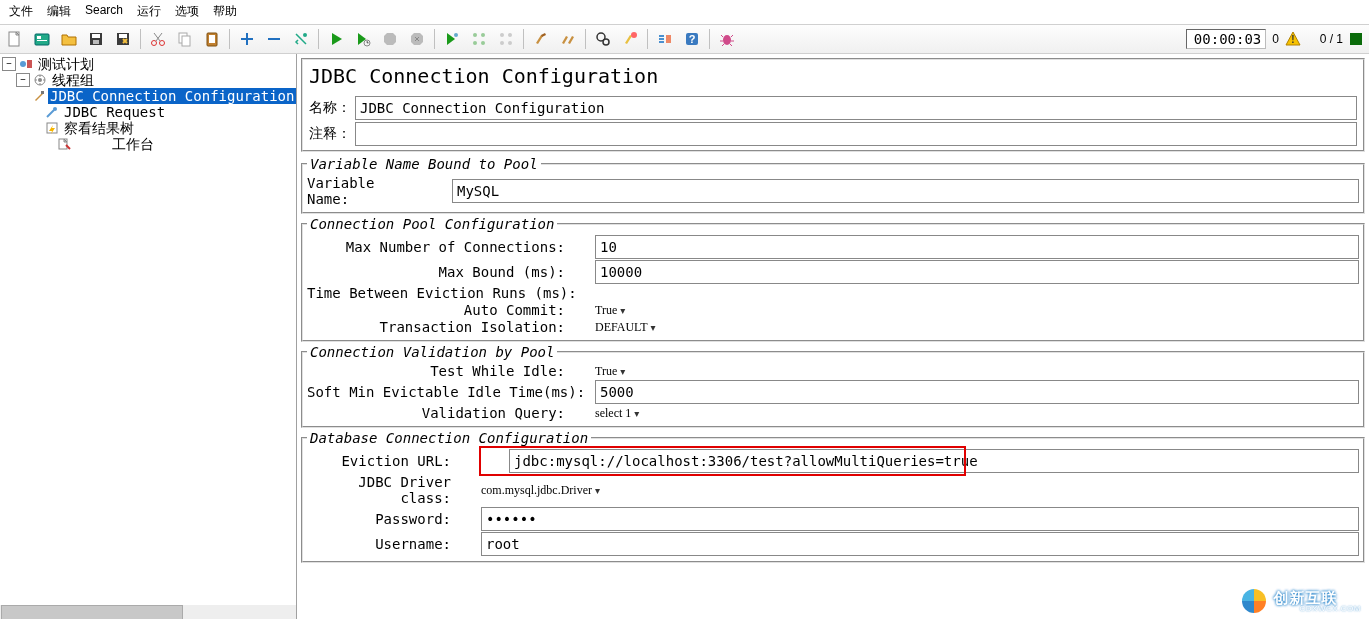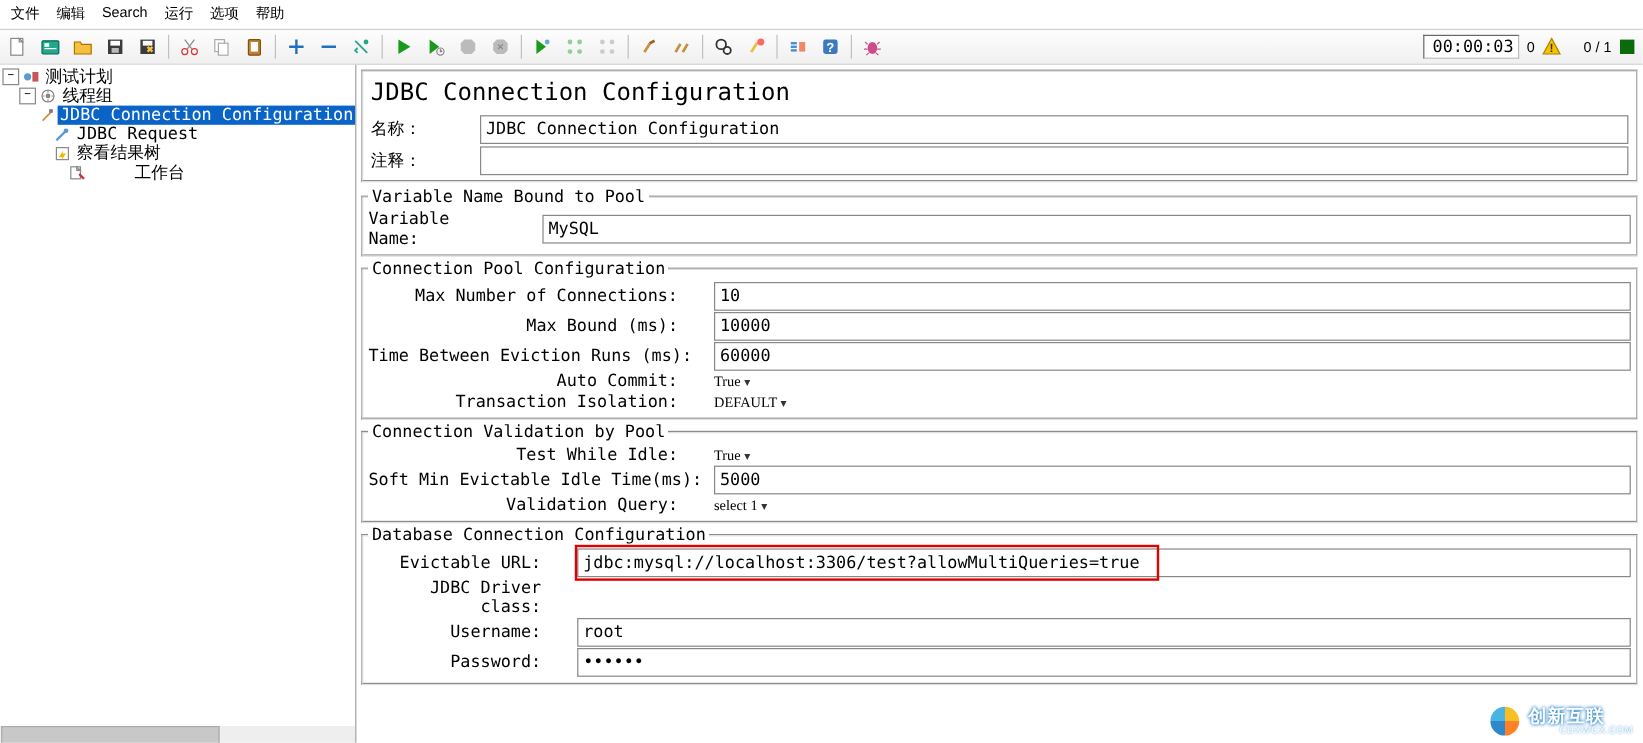--- a/index.html
+++ b/index.html
@@ -44,31 +44,31 @@
   .tree-indent1 { padding-left: 14px; }
   .tree-indent2 { padding-left: 28px; }
   .hscroll { position: absolute; bottom: 0; left: 0; right: 0; height: 16px; background: #eee; display:flex; align-items:center;}
   .hscroll .thumb { height: 14px; width: 180px; background: #c8c8c8; border:1px solid #aaa; margin-left:1px;}
   
   .right-pane { flex: 1; overflow: auto; }
   .panel-header {
     border: 2px groove #e0e0e0; margin: 4px; padding: 2px 6px;
   }
   .panel-title { font-family: "Consolas","SimSun",monospace; font-size: 20px; padding: 2px 0 6px 0; }
-  .form-row { display: flex; align-items: center; margin: 2px 0; gap: 45px; }
+  .form-row { display: flex; align-items: center; margin: 2px 0; }
   .form-row .lbl { font-family: "Consolas","SimSun",monospace; font-size: 14px; padding-right: 4px; white-space: nowrap; }
   .form-row input[type=text], .form-row input[type=password] {
     flex: 1; border: 1px solid #888; padding: 2px 4px; font-family: "Consolas","SimSun",monospace; font-size: 14px;
     height: 18px; background: #fff;
   }
   .dropdown .arrow { font-size: 10px; color: #333; }
   fieldset {
     border: 2px groove #e0e0e0; margin: 2px 4px; padding: 2px 4px 4px 4px;
   }
-  legend { font-family: "Consolas","SimSun",monospace; font-size: 14px; padding: 0 3px; }
+  legend { font-family: "Consolas","SimSun",monospace; font-size: 14px; padding: 0 3px; font-style: italic; }
   .field-row { display: flex; align-items: center; margin: 1px 0; gap: 28px; }
   .field-row .flbl {
     width: 258px; text-align: right; font-family: "Consolas","SimSun",monospace; font-size: 14px;
     padding-right: 2px; white-space: nowrap;
   }
   .field-row .flbl-short { width: 115px; text-align: left; padding-right: 2px; font-family: "Consolas","SimSun",monospace; font-size: 14px;}
   .field-row input[type=text], .field-row input[type=password] {
     flex: 1; border: 1px solid #888; padding: 2px 4px; font-family: "Consolas","SimSun",monospace; font-size: 14px;
     height: 18px; background: #fff;
   }
@@ -385,21 +385,20 @@
       <div class="field-row">
         <span class="flbl">Max Number of Connections:</span>
         <input type="text" value="10" style="">
       </div>
       <div class="field-row">
         <span class="flbl">Max Bound (ms):</span>
         <input type="text" value="10000" style="">
       </div>
       <div class="field-row">
         <span class="flbl">Time Between Eviction Runs (ms):</span>
-        <input type="text" value="60000" style="">
       </div>
       <div class="field-row">
         <span class="flbl">Auto Commit:</span>
         <div class="dropdown">
           <span>True</span>
           <span class="arrow">▾</span>
         </div>
       </div>
       <div class="field-row">
         <span class="flbl">Transaction Isolation:</span>
@@ -428,36 +427,40 @@
         <div class="dropdown">
           <span>select 1</span>
           <span class="arrow">▾</span>
         </div>
       </div>
     </fieldset>
 
     <fieldset>
       <legend>Database Connection Configuration</legend>
       <div class="field-row">
-        <span class="flbl-dbc">Evictable URL:</span>
+        <span class="flbl-dbc">Eviction URL:</span>
         <div style="flex:1; position:relative; display:flex;">
-          <input type="text" style="flex: 1 1 0%;" value="jdbc:mysql://localhost:3306/test?allowMultiQueries=true">
+          <input type="text" style="flex: 1 1 0%; margin-left: 28px;" value="jdbc:mysql://localhost:3306/test?allowMultiQueries=true">
           <div style="position:absolute; left:-2px; top:-3px; width:483px; height:26px; border:2px solid #e00000; pointer-events:none;"></div>
         </div>
       </div>
       <div class="field-row">
         <span class="flbl-dbc">JDBC Driver class:</span>
+        <div class="dropdown">
+          <span>com.mysql.jdbc.Driver</span>
+          <span class="arrow">▾</span>
+        </div>
+      </div>
+      <div class="field-row">
+        <span class="flbl-dbc">Password:</span>
+        <input type="password" value="123456" style="">
       </div>
       <div class="field-row">
         <span class="flbl-dbc">Username:</span>
         <input type="text" value="root" style="">
-      </div>
-      <div class="field-row">
-        <span class="flbl-dbc">Password:</span>
-        <input type="password" value="123456" style="">
       </div>
     </fieldset>
   </div>
 </div>
 
 <div class="watermark">
   <div class="logo"></div>
   <div class="watermark-col">
     <span class="txt">创新互联</span>
     <span class="sub">CDXWCX.COM</span>

